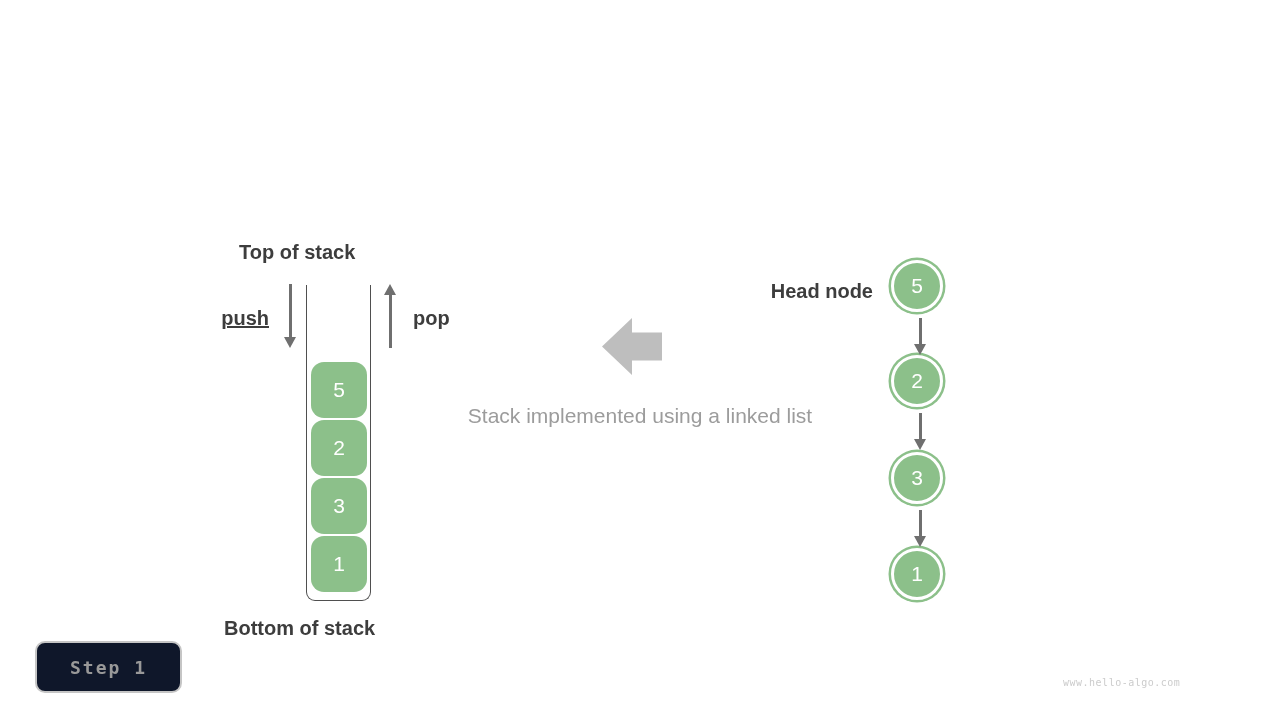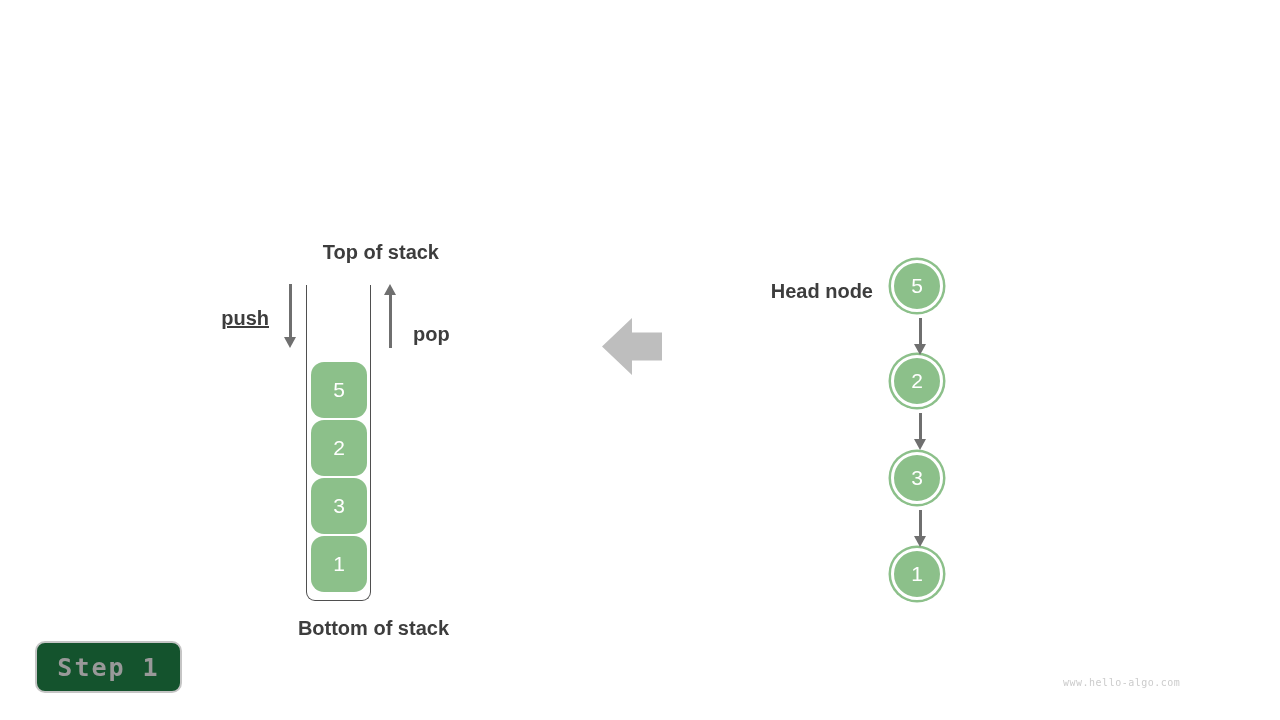--- a/index.html
+++ b/index.html
@@ -15,21 +15,21 @@
 
   
   .lbl {
     position: absolute;
     font-weight: bold;
     font-size: 20px;
     color: #3d3d3d;
     line-height: 24px;
     white-space: nowrap;
   }
-  .center { text-align: right; }
+  .center { text-align: left; }
   .right  { text-align: right; }
 
   
   .stack-box {
     position: absolute;
     left: 306px; top: 285px;
     width: 63px; height: 315px;
     border: 1.5px solid #4f4f4f;
     border-top: none;
     border-radius: 0 0 9px 9px;
@@ -95,27 +95,27 @@
     font-size: 21px;
     color: #9c9c9c;
     white-space: nowrap;
   }
 
   
   .step-badge {
     position: absolute;
     left: 35px; top: 641px;
     width: 143px; height: 48px;
-    background: #14532d;
+    background: #0f172a;
     border: 2px solid #c5c5c5;
     border-radius: 10px;
     display: flex; align-items: center; justify-content: center;
     font-family: "DejaVu Sans Mono", monospace;
     font-weight: bold;
-    font-size: 25px;
+    font-size: 18px;
     letter-spacing: 2px;
     color: #999999;
   }
 
   
   .watermark {
     position: absolute;
     left: 1063px; top: 677px;
     font-family: "DejaVu Sans Mono", monospace;
     font-size: 10px;
@@ -126,45 +126,46 @@
 </style>
 </head>
 <body>
 
 <div class="canvas">
 
   <div class="lbl center" style="left:239px; top:240px; width:200px;">Top of stack</div>
 
   <div class="lbl right" style="left:169px; top:306px; width:100px;text-decoration:underline;">push</div>
 
-  <div class="lbl" style="left:413px; top:322px; width:100px;">pop</div>
+  <div class="lbl" style="left:413px; top:306px; width:100px;">pop</div>
 
   <div class="v-arrow" style="left:284px; top:284px; height:64px;">
     <div class="shaft" style="height:55px;"></div>
     <div class="head-down"></div>
   </div>
 
   <div class="v-arrow" style="left:384px; top:284px; height:64px;">
     <div class="shaft" style="top:9px; height:55px;"></div>
     <div class="head-up"></div>
   </div>
 
   <div class="stack-box"></div>
 
   <div class="cell" style="top:362px;">5</div>
   <div class="cell" style="top:420px;">2</div>
   <div class="cell" style="top:478px;">3</div>
   <div class="cell" style="top:536px;">1</div>
 
-  <div class="lbl center" style="left:249px; top:616px; width:200px;">Bottom of stack</div>
+  <div class="lbl center" style="left:224px; top:616px; width:200px;">Bottom of stack</div>
 
   <svg class="abs" style="left:602px; top:318px;" width="60" height="57" viewBox="0 0 60 57">
     <polygon points="0,28.5 30,0 30,14.5 60,14.5 60,42.5 30,42.5 30,57" fill="#bebebe"></polygon>
   </svg>
 
+  <div class="caption">Stack implemented using a linked list</div>
 
   <div class="lbl right" style="left:718px; top:279px; width:155px;text-align:right;">Head node</div>
 
 
   <div class="node" style="top:260px;">5</div>
   <div class="node" style="top:355px;">2</div>
   <div class="node" style="top:452px;">3</div>
   <div class="node" style="top:548px;">1</div>
 
   <div class="v-arrow" style="left:914px; top:318px; height:37px;">

